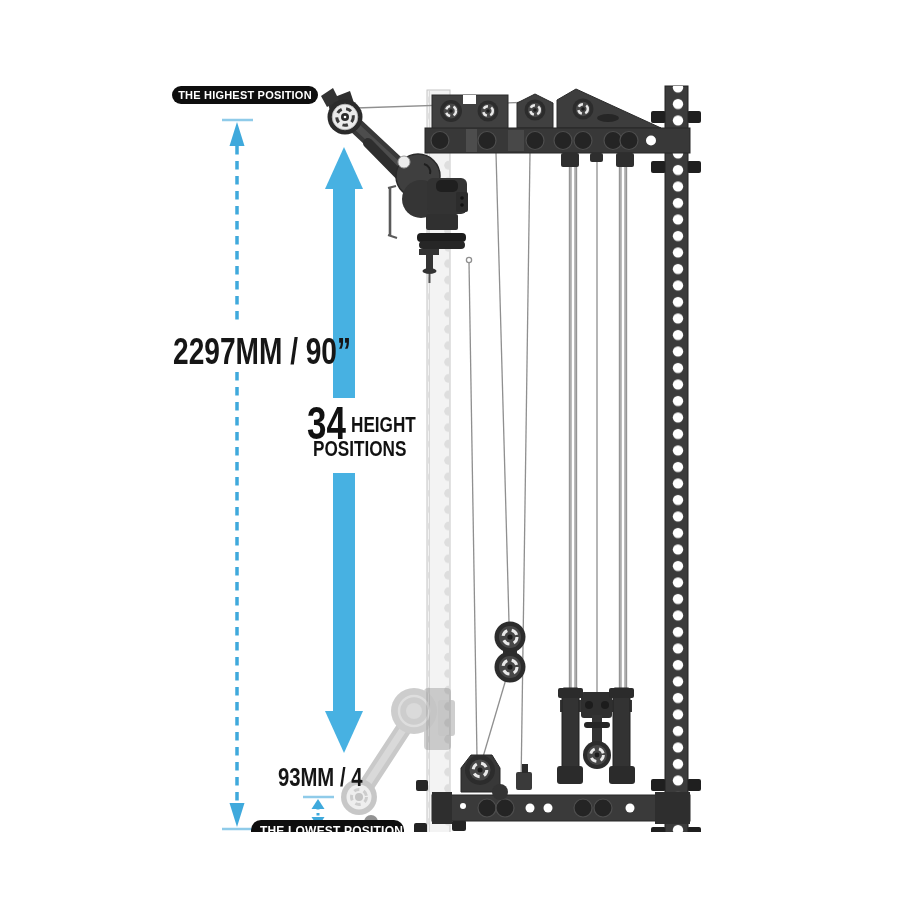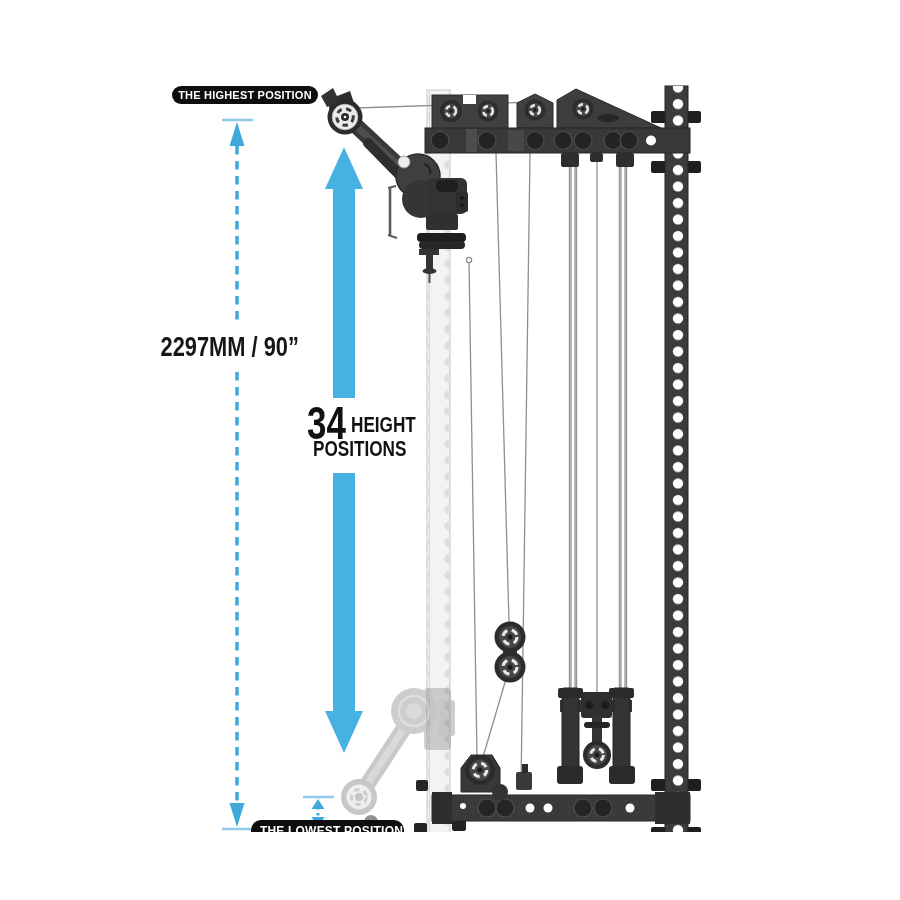--- a/index.html
+++ b/index.html
@@ -12,21 +12,21 @@
     position:absolute;background:#0e0e0e;color:#ffffff;border-radius:10px;
     display:flex;align-items:center;justify-content:center;
     font-weight:bold;white-space:nowrap;letter-spacing:.2px;
   }
   .pill-high{left:172px;top:86px;width:146px;height:18px;font-size:11px;}
   .pill-low{left:251px;top:820px;width:145px;height:21px;font-size:12px;padding-left:8px;}
   .dim-text{
     position:absolute;font-weight:bold;color:#161616;white-space:nowrap;text-align:center;
   }
   .condensed{display:inline-block;transform:scaleX(.78);transform-origin:center center;}
-  .dim-total{left:140px;top:331px;width:180px;font-size:28px;}
+  .dim-total{left:148px;top:331px;width:180px;font-size:36px;}
   .dim-increment{left:252px;top:762px;width:136px;font-size:26px;}
   .positions-block{position:absolute;left:291px;top:403px;width:120px;height:58px;color:#111111;font-weight:bold;margin-left:20px;}
   .positions-block .num{position:absolute;left:-4px;top:-2px;font-size:46px;line-height:44px;transform:scaleX(.76);transform-origin:left center;}
   .positions-block .w1{position:absolute;left:40px;top:12px;font-size:22px;line-height:20px;transform:scaleX(.78);transform-origin:left center;}
   .positions-block .w2{position:absolute;left:2px;top:36px;font-size:22px;line-height:20px;transform:scaleX(.78);transform-origin:left center;}
 </style>
 </head>
 <body>
 
 <div class="stage">
@@ -285,18 +285,21 @@
   <div class="dim-text dim-total">
     <span class="condensed">2297MM / 90”</span>
   </div>
 
   <div class="positions-block">
     <span class="num">34</span>
     <span class="w1">HEIGHT</span>
     <span class="w2">POSITIONS</span>
   </div>
 
+  <div class="dim-text dim-increment">
+    <span class="condensed">93MM / 4</span>
+  </div>
 
   <div class="pill pill-low">
     <span>THE LOWEST POSITION</span>
   </div>
 
 </div>
 
 </body></html>

